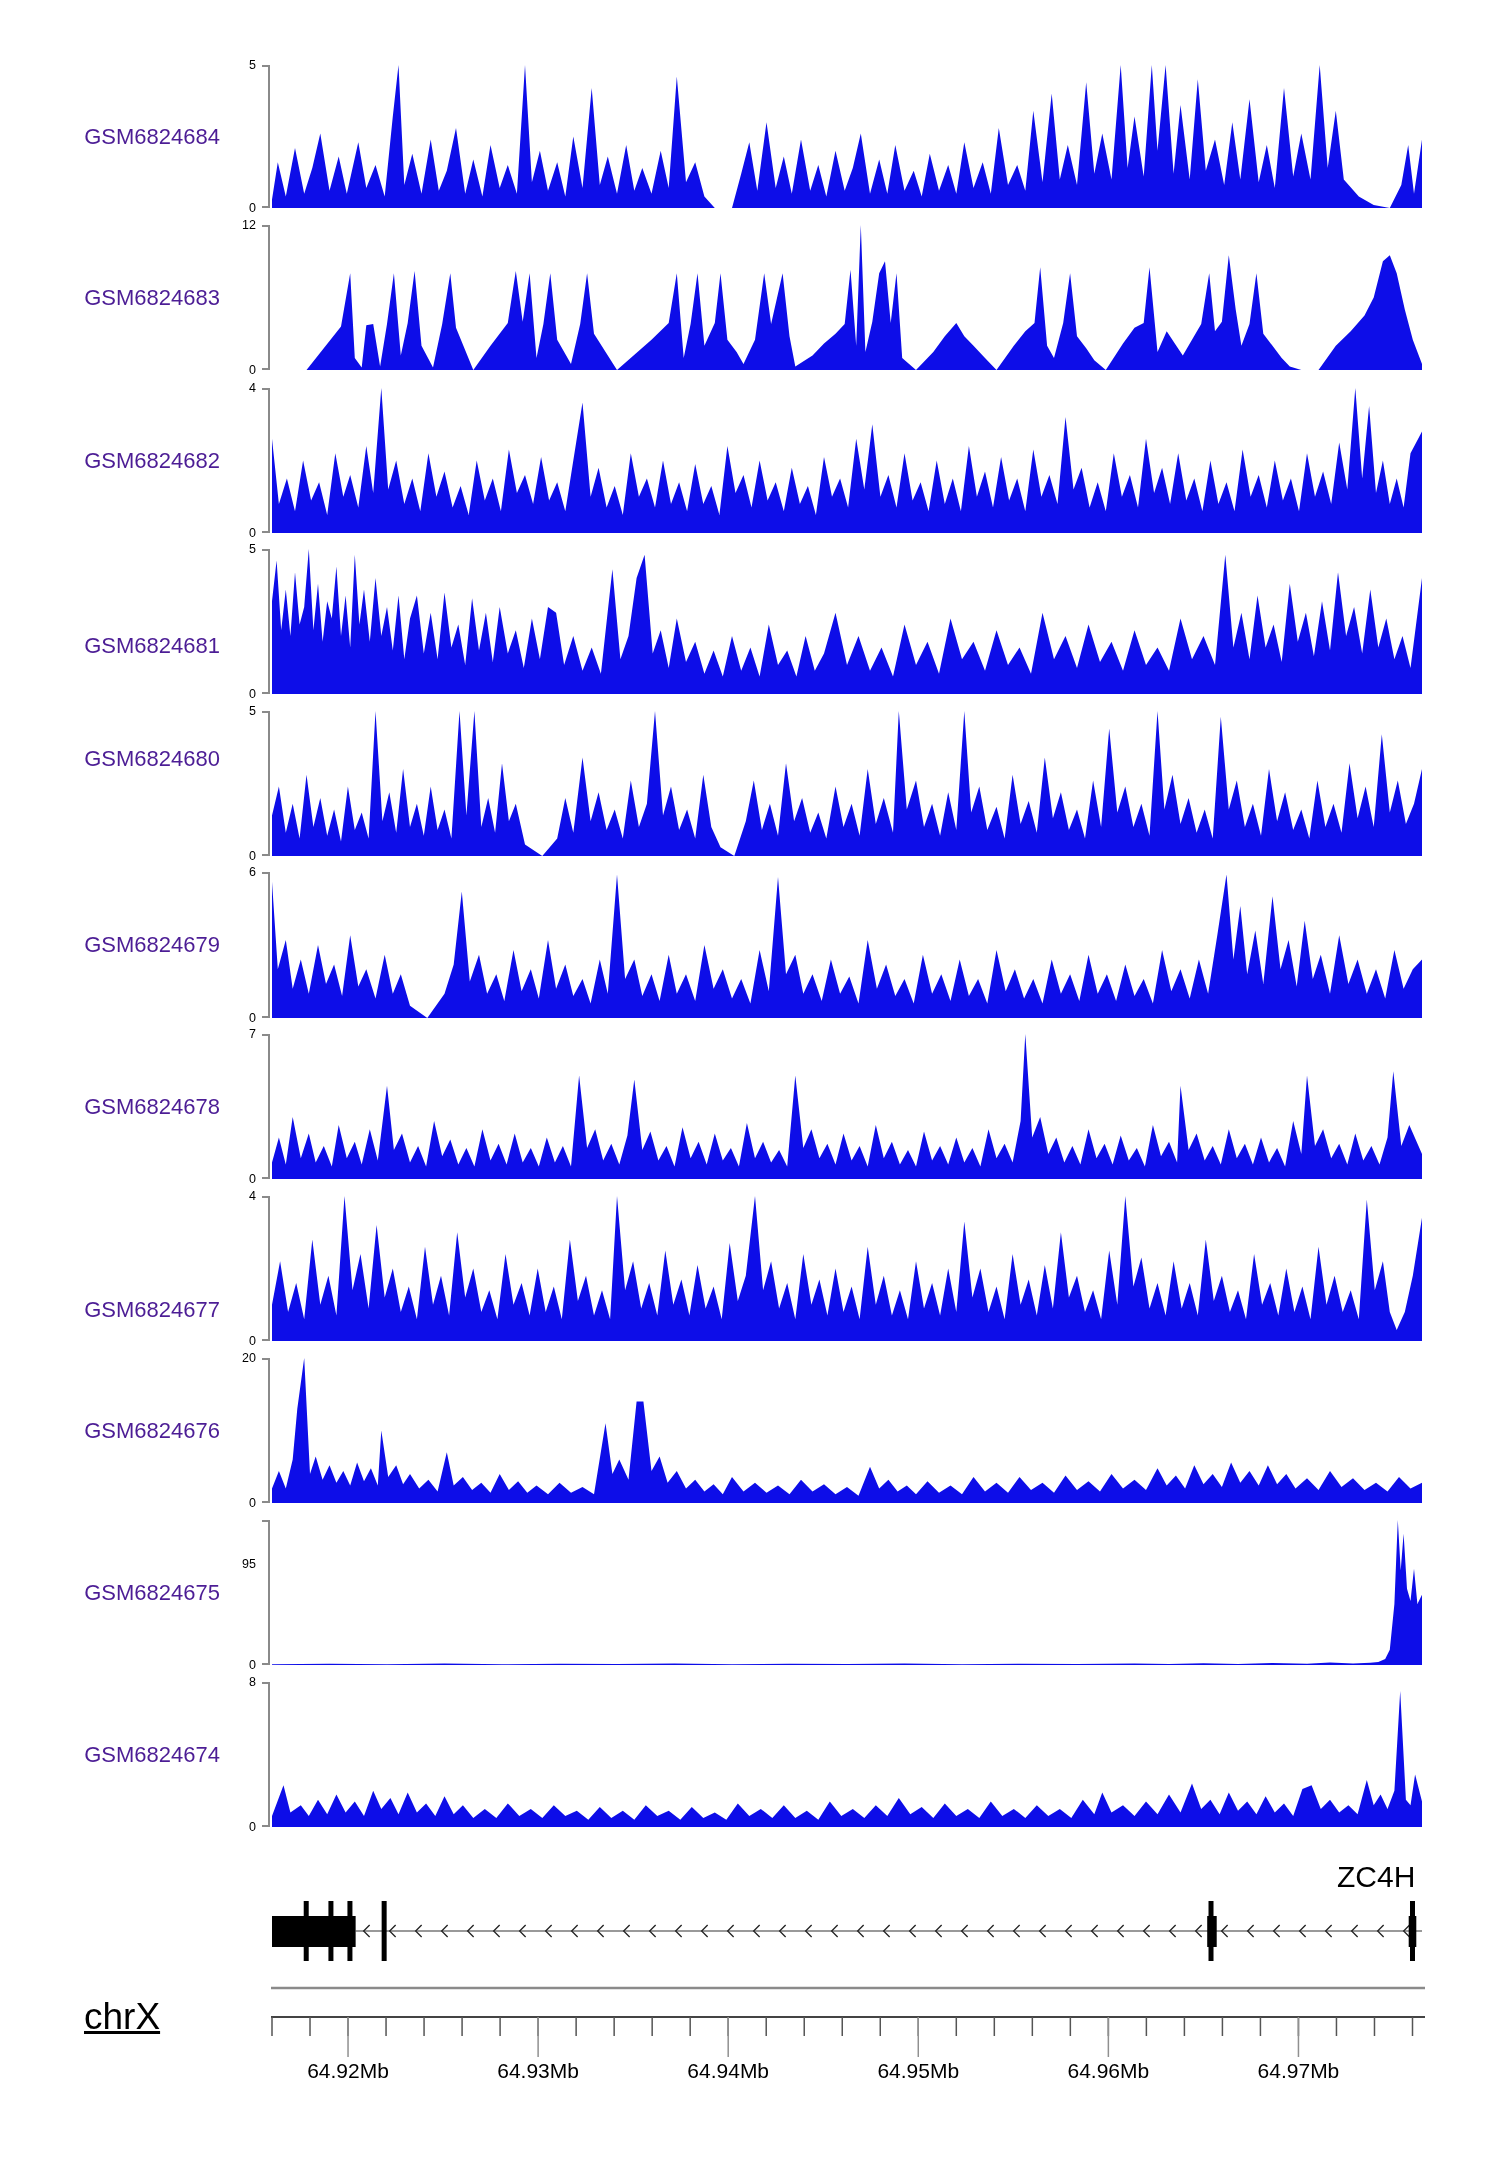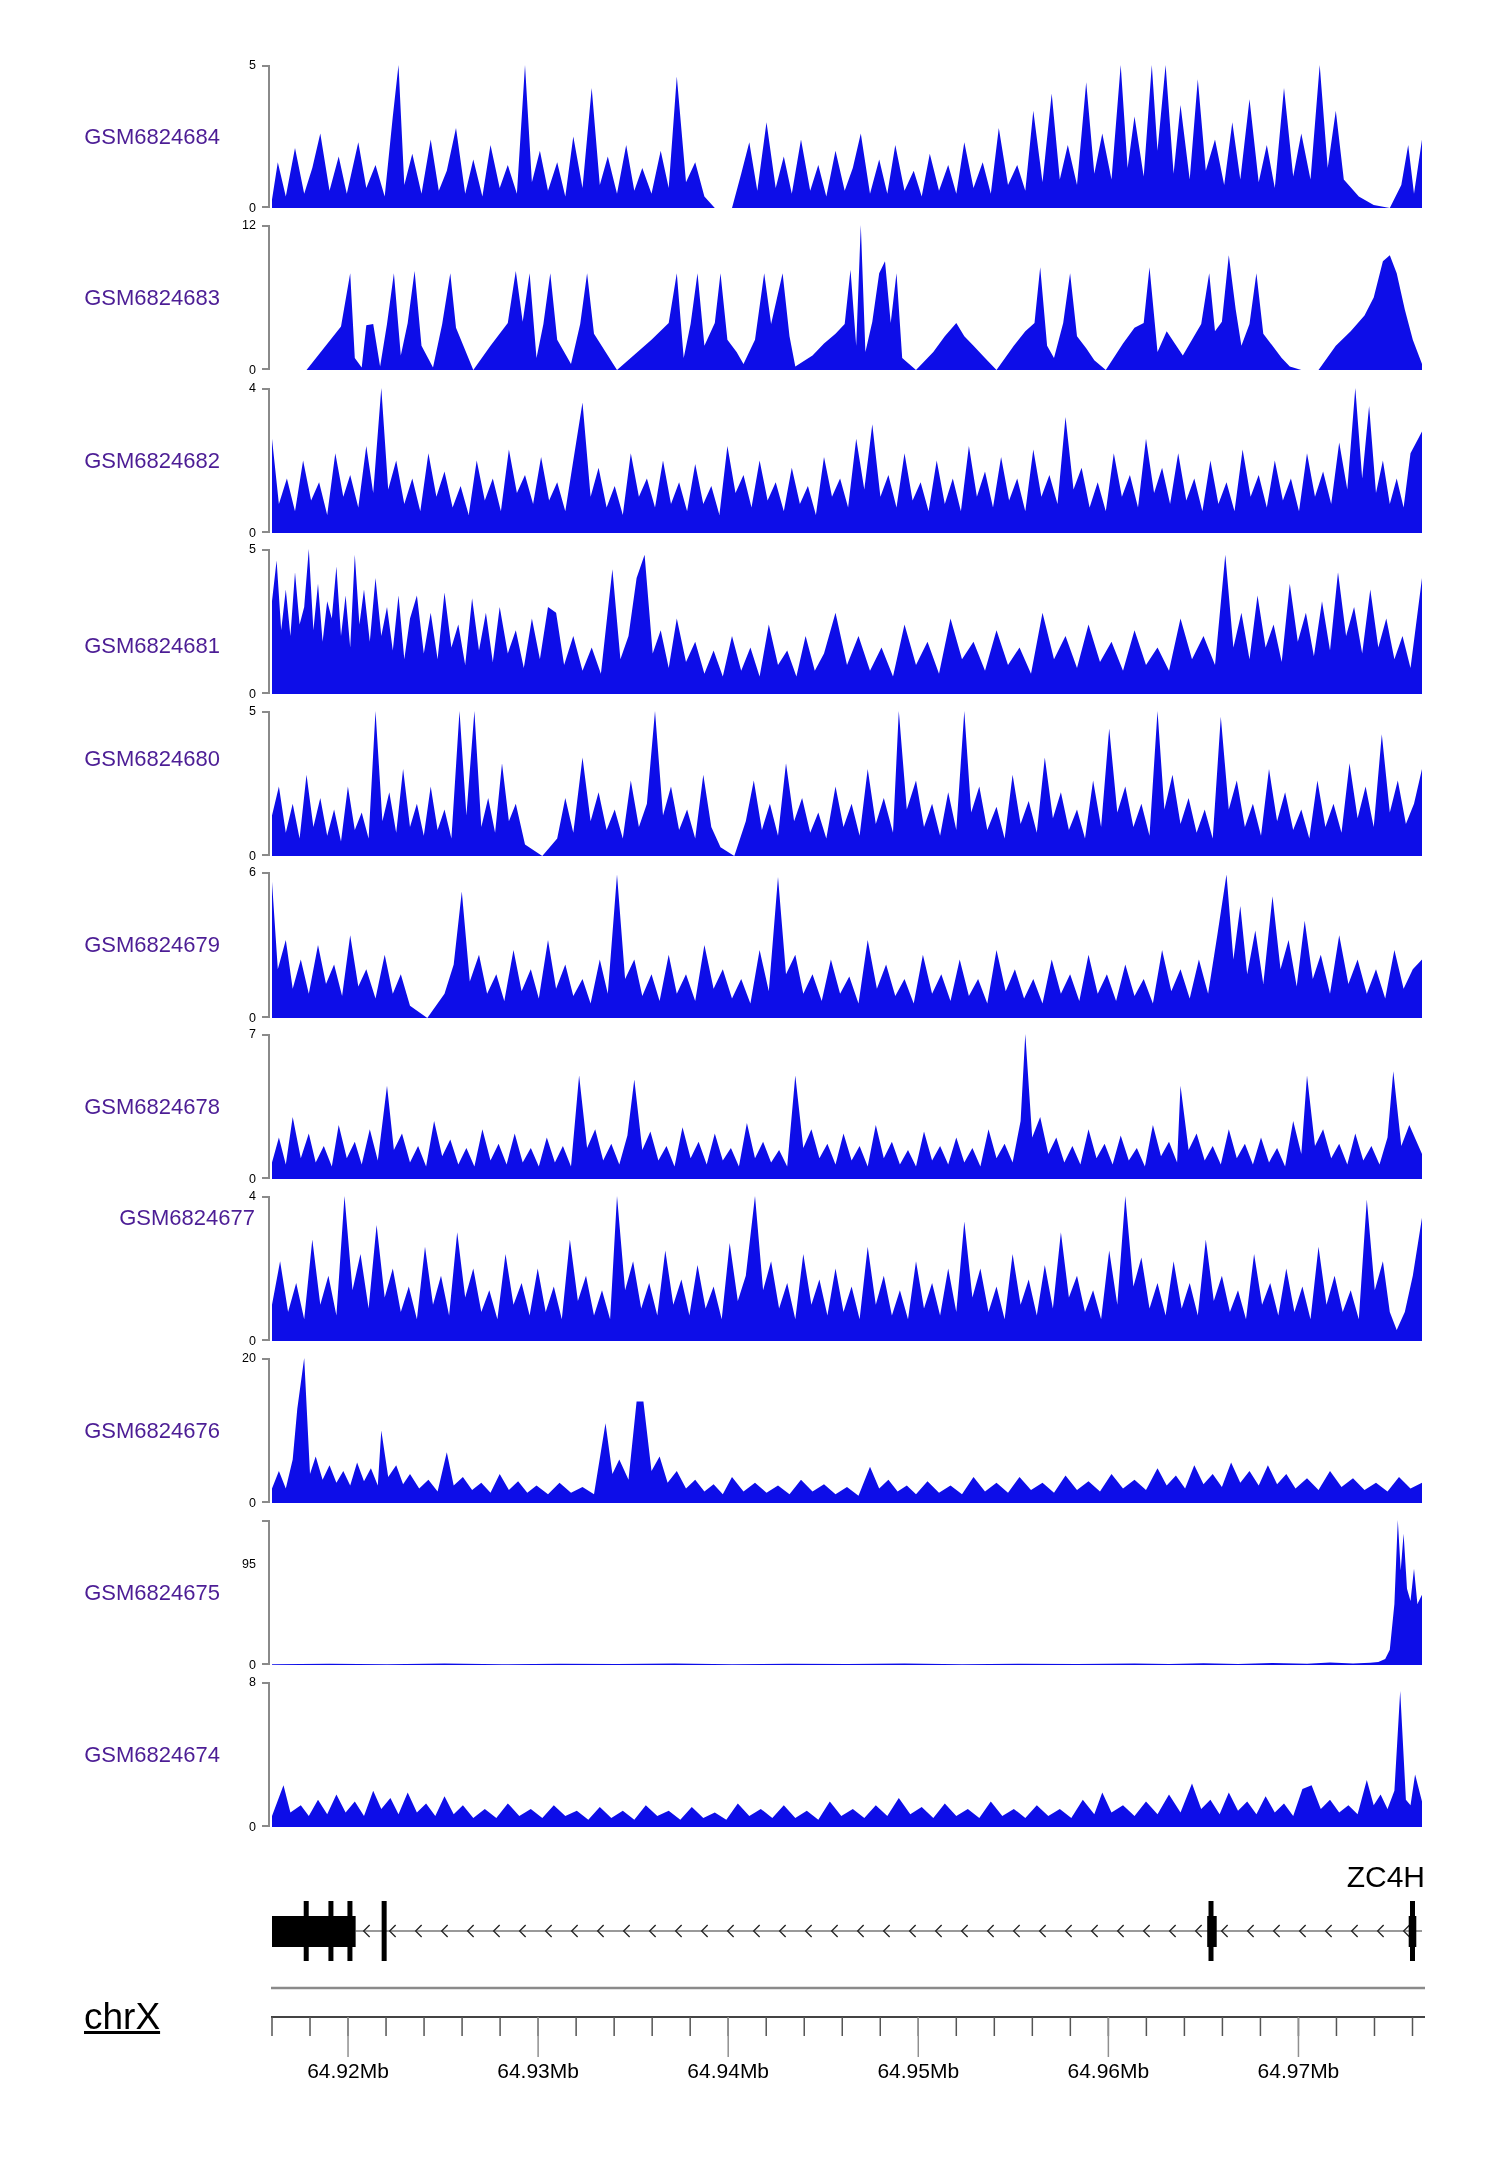--- a/index.html
+++ b/index.html
@@ -2,21 +2,21 @@
 <html><head>
 <meta charset="utf-8">
 <style>
   html,body{margin:0;padding:0;background:#fff;}
   #figure{position:relative;width:1500px;height:2170px;background:#fff;overflow:hidden;
           font-family:"Liberation Sans", sans-serif;color:#000;}
   .track-label{position:absolute;left:0;width:220px;text-align:right;font-size:22px;color:#4c1d95;}
   .ylab{position:absolute;left:160px;width:96px;text-align:right;font-size:12.5px;color:#000;line-height:1;}
   .bracket{position:absolute;left:262px;width:8px;border:2px solid #8a8a8a;border-left:none;box-sizing:border-box;}
   .sig{position:absolute;left:272px;}
-  #gene-label{position:absolute;left:1337px;top:1860px;width:88px;font-size:30px;white-space:nowrap;overflow:hidden;text-align:right;}
+  #gene-label{position:absolute;left:1337px;top:1860px;width:88px;font-size:30px;white-space:nowrap;overflow:hidden;}
   #chrx{position:absolute;left:84px;top:1996px;font-size:37px;text-decoration:underline;}
   svg{display:block;}
 </style>
 </head>
 <body>
 
 <div id="figure">
   <div id="tracks">
       <div class="track-label" style="top: 123.5px;">GSM6824684</div>
       <div class="bracket" style="top: 65px; height: 143px; border-color: rgb(138, 138, 138);"></div>
@@ -60,21 +60,21 @@
       <svg class="sig" width="1150" height="146" viewBox="0 0 1150 146" style="top: 872px;">
         <polygon points="0,146 0.0,9.7 5.8,97.3 13.8,68.1 20.7,116.8 28.8,87.6 36.8,121.7 46.0,73.0 54.0,111.9 62.1,92.5 70.1,124.1 78.2,63.3 86.3,114.4 94.3,97.3 103.5,126.5 112.7,82.7 120.8,121.7 128.8,102.2 138.0,133.8 155.3,146.0 172.5,121.7 181.7,92.5 189.8,19.5 197.8,109.5 207.0,82.7 215.1,121.7 224.3,102.2 232.3,129.0 241.5,77.9 249.6,119.2 258.8,97.3 266.8,126.5 276.0,68.1 284.1,116.8 293.3,92.5 301.3,124.1 310.5,107.1 318.6,131.4 327.8,87.6 335.8,121.7 345.0,2.4 353.1,107.1 362.3,87.6 370.3,124.1 379.5,102.2 387.6,129.0 396.7,82.7 404.8,121.7 414.0,102.2 423.2,129.0 432.4,73.0 441.6,116.8 450.8,97.3 460.0,126.5 469.2,107.1 478.4,131.4 487.6,77.9 496.8,119.2 506.0,4.9 514.0,102.2 523.3,82.7 531.3,121.7 540.5,102.2 549.7,129.0 558.9,87.6 568.1,121.7 577.3,104.6 586.5,131.4 595.7,68.1 604.9,116.8 614.1,92.5 623.3,124.1 632.5,107.1 641.7,131.4 650.9,82.7 660.1,121.7 669.3,102.2 678.5,129.0 687.7,87.6 696.9,124.1 706.1,107.1 715.3,131.4 724.5,77.9 733.7,119.2 742.9,97.3 752.1,126.5 761.3,107.1 770.5,131.4 779.7,87.6 788.9,121.7 798.1,102.2 807.3,129.0 816.5,82.7 825.7,121.7 834.9,102.2 844.1,129.0 853.3,92.5 862.5,124.1 871.7,107.1 880.9,131.4 890.1,77.9 899.3,119.2 908.5,97.3 917.7,126.5 926.9,87.6 936.1,121.7 945.3,63.3 954.5,2.4 961.4,87.6 968.3,34.1 975.2,102.2 983.3,58.4 991.3,111.9 1000.5,24.3 1008.5,97.3 1016.6,68.1 1024.7,114.4 1032.7,48.7 1040.8,107.1 1048.8,82.7 1058.0,121.7 1067.2,63.3 1076.4,111.9 1085.6,87.6 1094.8,121.7 1104.0,97.3 1113.2,126.5 1122.4,77.9 1131.6,116.8 1140.8,97.3 1150.0,87.6 1150,146" fill="#0d0de8"></polygon>
       </svg>
       <div class="track-label" style="top: 1093.5px;">GSM6824678</div>
       <div class="bracket" style="top: 1034px; height: 145px; border-color: rgb(138, 138, 138);"></div>
       <div class="ylab" style="top: 1028px;">7</div>
       <div class="ylab" style="top: 1173px;">0</div>
       <svg class="sig" width="1150" height="145" viewBox="0 0 1150 145" style="top: 1034px;">
         <polygon points="0,145 0.0,128.4 6.9,103.6 13.8,130.5 20.7,82.9 28.8,124.3 36.8,99.4 43.7,128.4 51.8,111.9 59.8,132.6 66.7,91.1 74.8,124.3 82.8,107.7 89.7,130.5 97.8,95.3 105.8,126.4 115.0,51.8 121.9,116.0 130.0,99.4 138.0,128.4 146.1,111.9 154.1,132.6 162.1,87.0 170.2,122.2 178.3,105.6 186.3,130.5 194.4,113.9 202.4,132.6 210.4,95.3 218.5,126.4 226.6,109.8 234.6,130.5 242.7,99.4 250.7,128.4 258.8,113.9 266.8,132.6 274.8,103.6 282.9,128.4 290.9,111.9 299.0,132.6 307.1,41.4 315.1,113.9 323.2,95.3 331.2,126.4 339.3,109.8 347.3,130.5 355.4,101.5 362.3,45.6 370.3,116.0 378.4,97.4 386.4,126.4 394.5,111.9 402.5,132.6 410.5,93.2 418.6,124.3 426.6,107.7 434.7,130.5 442.8,99.4 450.8,126.4 458.9,113.9 466.9,132.6 474.9,89.1 483.0,124.3 491.1,107.7 499.1,128.4 507.1,116.0 515.2,132.6 523.3,41.4 531.3,113.9 539.4,95.3 547.4,124.3 555.4,109.8 563.5,130.5 571.5,99.4 579.6,126.4 587.6,111.9 595.7,132.6 603.8,91.1 611.8,124.3 619.9,107.7 627.9,130.5 636.0,116.0 644.0,132.6 652.0,97.4 660.1,126.4 668.1,111.9 676.2,130.5 684.3,103.6 692.3,128.4 700.4,113.9 708.4,132.6 716.5,95.3 724.5,124.3 732.6,109.8 740.6,128.4 748.6,87.0 753.3,0.0 760.2,103.6 768.2,82.9 776.3,120.1 784.3,103.6 792.3,128.4 800.4,111.9 808.4,130.5 816.5,95.3 824.5,124.3 832.6,109.8 840.6,130.5 848.7,101.5 856.8,126.4 864.8,113.9 872.9,132.6 880.9,91.1 889.0,122.2 897.0,107.7 905.1,128.4 908.5,51.8 916.6,116.0 924.6,99.4 932.7,126.4 940.7,111.9 948.8,130.5 956.8,95.3 964.8,124.3 972.9,109.8 980.9,130.5 989.0,103.6 997.0,128.4 1005.1,113.9 1013.1,132.6 1021.2,87.0 1029.3,120.1 1035.0,41.4 1043.0,111.9 1051.1,95.3 1059.2,124.3 1067.2,109.8 1075.3,130.5 1083.3,99.4 1091.3,126.4 1099.4,111.9 1107.5,130.5 1115.5,103.6 1121.3,37.3 1129.3,111.9 1137.3,91.1 1150.0,120.1 1150,145" fill="#0d0de8"></polygon>
       </svg>
-      <div class="track-label" style="top: 1205px; margin-left: 35px;">GSM6824677</div>
+      <div class="track-label" style="top: 1297px;">GSM6824677</div>
       <div class="bracket" style="top: 1196px; height: 145px; border-color: rgb(138, 138, 138);"></div>
       <div class="ylab" style="top: 1190px;">4</div>
       <div class="ylab" style="top: 1335px;">0</div>
       <svg class="sig" width="1150" height="145" viewBox="0 0 1150 145" style="top: 1196px;">
         <polygon points="0,145 0.0,108.8 8.1,65.3 16.1,116.0 24.2,87.0 32.2,123.3 40.3,43.5 48.3,108.8 56.4,79.8 64.4,119.6 72.5,0.0 80.5,94.3 88.5,58.0 96.6,112.4 104.6,29.0 112.7,101.5 120.8,72.5 128.8,116.0 136.8,90.6 144.9,123.3 153.0,50.8 161.0,108.8 169.0,79.8 177.1,119.6 185.2,36.3 193.2,101.5 201.3,72.5 209.3,116.0 217.3,94.3 225.4,123.3 233.5,58.0 241.5,108.8 249.6,87.0 257.6,119.6 265.7,72.5 273.7,116.0 281.8,90.6 289.8,123.3 297.9,43.5 305.9,105.1 314.0,79.8 322.0,119.6 330.0,94.3 338.1,123.3 345.0,0.0 353.1,94.3 361.1,65.3 369.2,112.4 377.2,87.0 385.3,119.6 393.3,54.4 401.3,108.8 409.4,83.4 417.4,119.6 425.5,68.9 433.6,112.4 441.6,90.6 449.7,123.3 457.7,47.1 465.8,105.1 473.8,79.8 483.0,0.0 491.1,94.3 499.1,65.3 507.1,112.4 515.2,87.0 523.3,123.3 531.3,58.0 539.4,108.8 547.4,83.4 555.4,119.6 563.5,72.5 571.5,116.0 579.6,90.6 587.6,123.3 595.7,50.8 603.8,108.8 611.8,79.8 619.9,119.6 627.9,94.3 636.0,123.3 644.0,65.3 652.0,112.4 660.1,87.0 668.1,119.6 676.2,72.5 684.3,116.0 692.3,25.4 700.4,101.5 708.4,72.5 716.5,116.0 724.5,90.6 732.6,123.3 740.6,58.0 748.6,108.8 756.7,83.4 764.8,119.6 772.8,68.9 780.9,112.4 788.9,36.3 796.9,101.5 805.0,79.8 813.0,116.0 821.1,94.3 829.1,123.3 837.2,54.4 845.3,108.8 853.3,0.0 861.4,90.6 869.4,61.6 877.5,112.4 885.5,87.0 893.6,119.6 901.6,65.3 909.7,112.4 917.7,87.0 925.8,119.6 933.8,43.5 941.8,105.1 949.9,79.8 957.9,116.0 966.0,94.3 974.0,123.3 982.1,58.0 990.1,108.8 998.2,87.0 1006.3,119.6 1014.3,72.5 1022.4,116.0 1030.4,90.6 1038.5,123.3 1046.5,50.8 1054.5,108.8 1062.6,79.8 1070.7,116.0 1078.7,94.3 1086.8,123.3 1094.8,3.6 1102.8,94.3 1110.9,65.3 1117.8,116.0 1124.7,134.1 1132.8,116.0 1140.8,79.8 1150.0,21.8 1150,145" fill="#0d0de8"></polygon>
       </svg>
       <div class="track-label" style="top: 1417.5px;">GSM6824676</div>
       <div class="bracket" style="top: 1358px; height: 145px; border-color: rgb(138, 138, 138);"></div>
       <div class="ylab" style="top: 1352px;">20</div>
       <div class="ylab" style="top: 1497px;">0</div>

